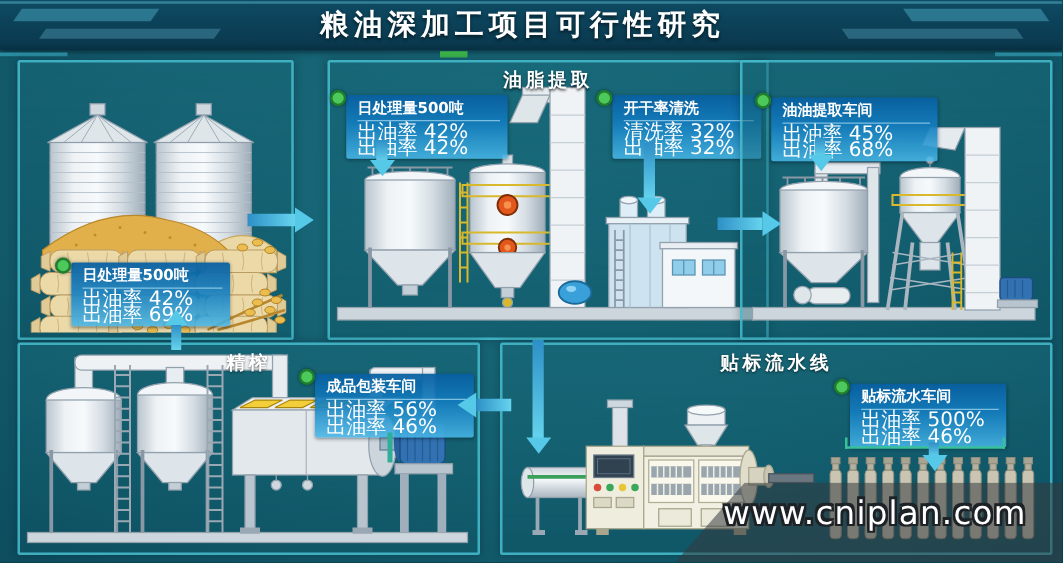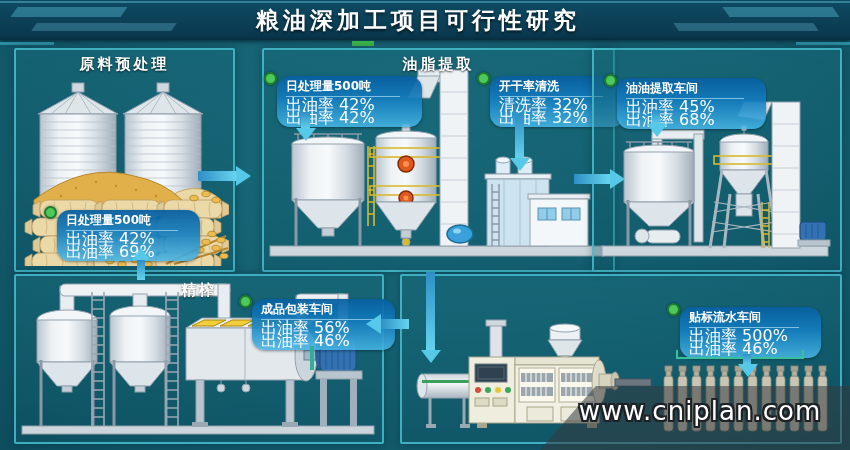--- a/index.html
+++ b/index.html
@@ -28,21 +28,21 @@
          box-shadow:0 0 8px rgba(0,30,45,.35);}
   #p1{left:14px;top:48px;width:217px;height:220px;}
   #p2{left:237px;top:48px;width:349px;height:220px;margin-left:25px;}
   #p3{left:592px;top:48px;width:246px;height:220px;}
   #p4{left:14px;top:274px;width:366px;height:166px;}
   #p5{left:400px;top:274px;width:438px;height:166px;}
   .ptitle{position:absolute;top:5px;left:0;right:0;text-align:center;color:#fff;
           font-size:15px;font-weight:bold;letter-spacing:3px;text-shadow:0 1px 2px rgba(0,0,0,.65);}
   .panel svg{position:absolute;left:0;top:0;}
   
-  .lbox{position:absolute;color:#fff;border-radius:13px;padding:2px 22px 3px 9px;
+  .lbox{position:absolute;color:#fff;border-radius:2px;padding:2px 6px 3px 9px;
         background:linear-gradient(180deg,rgba(8,95,160,.95) 0%,rgba(20,125,190,.92) 45%,rgba(72,182,230,.88) 100%);
         box-shadow:0 1px 3px rgba(0,20,30,.45);}
   .ltitle{font-size:12px;font-weight:bold;white-space:nowrap;
           border-bottom:1px solid rgba(195,238,255,.6);padding-bottom:1px;margin-bottom:1px;}
   .lline{font-size:16px;line-height:13px;white-space:nowrap;}
   .ldot{position:absolute;left:-13px;top:-4px;width:9px;height:9px;border-radius:50%;
         background:#4cc95a;border:2px solid #1f7d2c;box-shadow:0 0 3px rgba(0,0,0,.45);}
   
   .shaft-v{position:absolute;background:linear-gradient(180deg,#2e8fc6,#66d4ee);}
   .shaft-h{position:absolute;background:linear-gradient(90deg,#2e8fc6,#66d4ee);}
@@ -148,21 +148,20 @@
           <use href="#kern" x="208" y="206"></use>
         <use href="#kern" x="178" y="148"></use>
           <use href="#kern" x="190" y="144"></use>
           <use href="#kern" x="200" y="150"></use>
         <use href="#kern" x="94" y="211"></use>
           <use href="#kern" x="106" y="214"></use>
           <use href="#kern" x="119" y="210"></use>
         <use href="#kern" x="132" y="214"></use>
       </g>
     </svg>
-    <div class="ptitle">原料预处理</div>
     <div class="lbox" style="left:41px;top:160px;width:112px;">
       <div class="ldot"></div>
       <div class="ltitle">日处理量500吨</div>
       <div class="lline">出油率 42%</div>
       <div class="lline">出油率 69%</div>
     </div>
   </div>
 
   <div class="panel" id="p2">
     <svg width="345" height="216" viewBox="0 0 345 216">
@@ -481,20 +480,21 @@
             <rect x="404" y="94" width="5" height="6" fill="#b5b19e"></rect>
             <rect x="403" y="90" width="7" height="5" fill="#a8a494"></rect>
           </g>
         <g>
             <rect x="416" y="100" width="9" height="55" rx="3" fill="#c9c5b2"></rect>
             <rect x="418" y="94" width="5" height="6" fill="#b5b19e"></rect>
             <rect x="417" y="90" width="7" height="5" fill="#a8a494"></rect>
           </g>
       </g>
     </svg>
+    <div class="ptitle">贴标流水线</div>
     <div class="lbox" style="left:278px;top:31px;width:110px;">
       <div class="ldot"></div>
       <div class="ltitle">贴标流水车间</div>
       <div class="lline">出油率 500%</div>
       <div class="lline">出油率 46%</div>
     </div>
   </div>
 
   <div class="shaft-h" style="left:198px;top:171px;width:38px;height:10px;"></div>
   <div class="head right" style="left:236px;top:166px;"></div>

